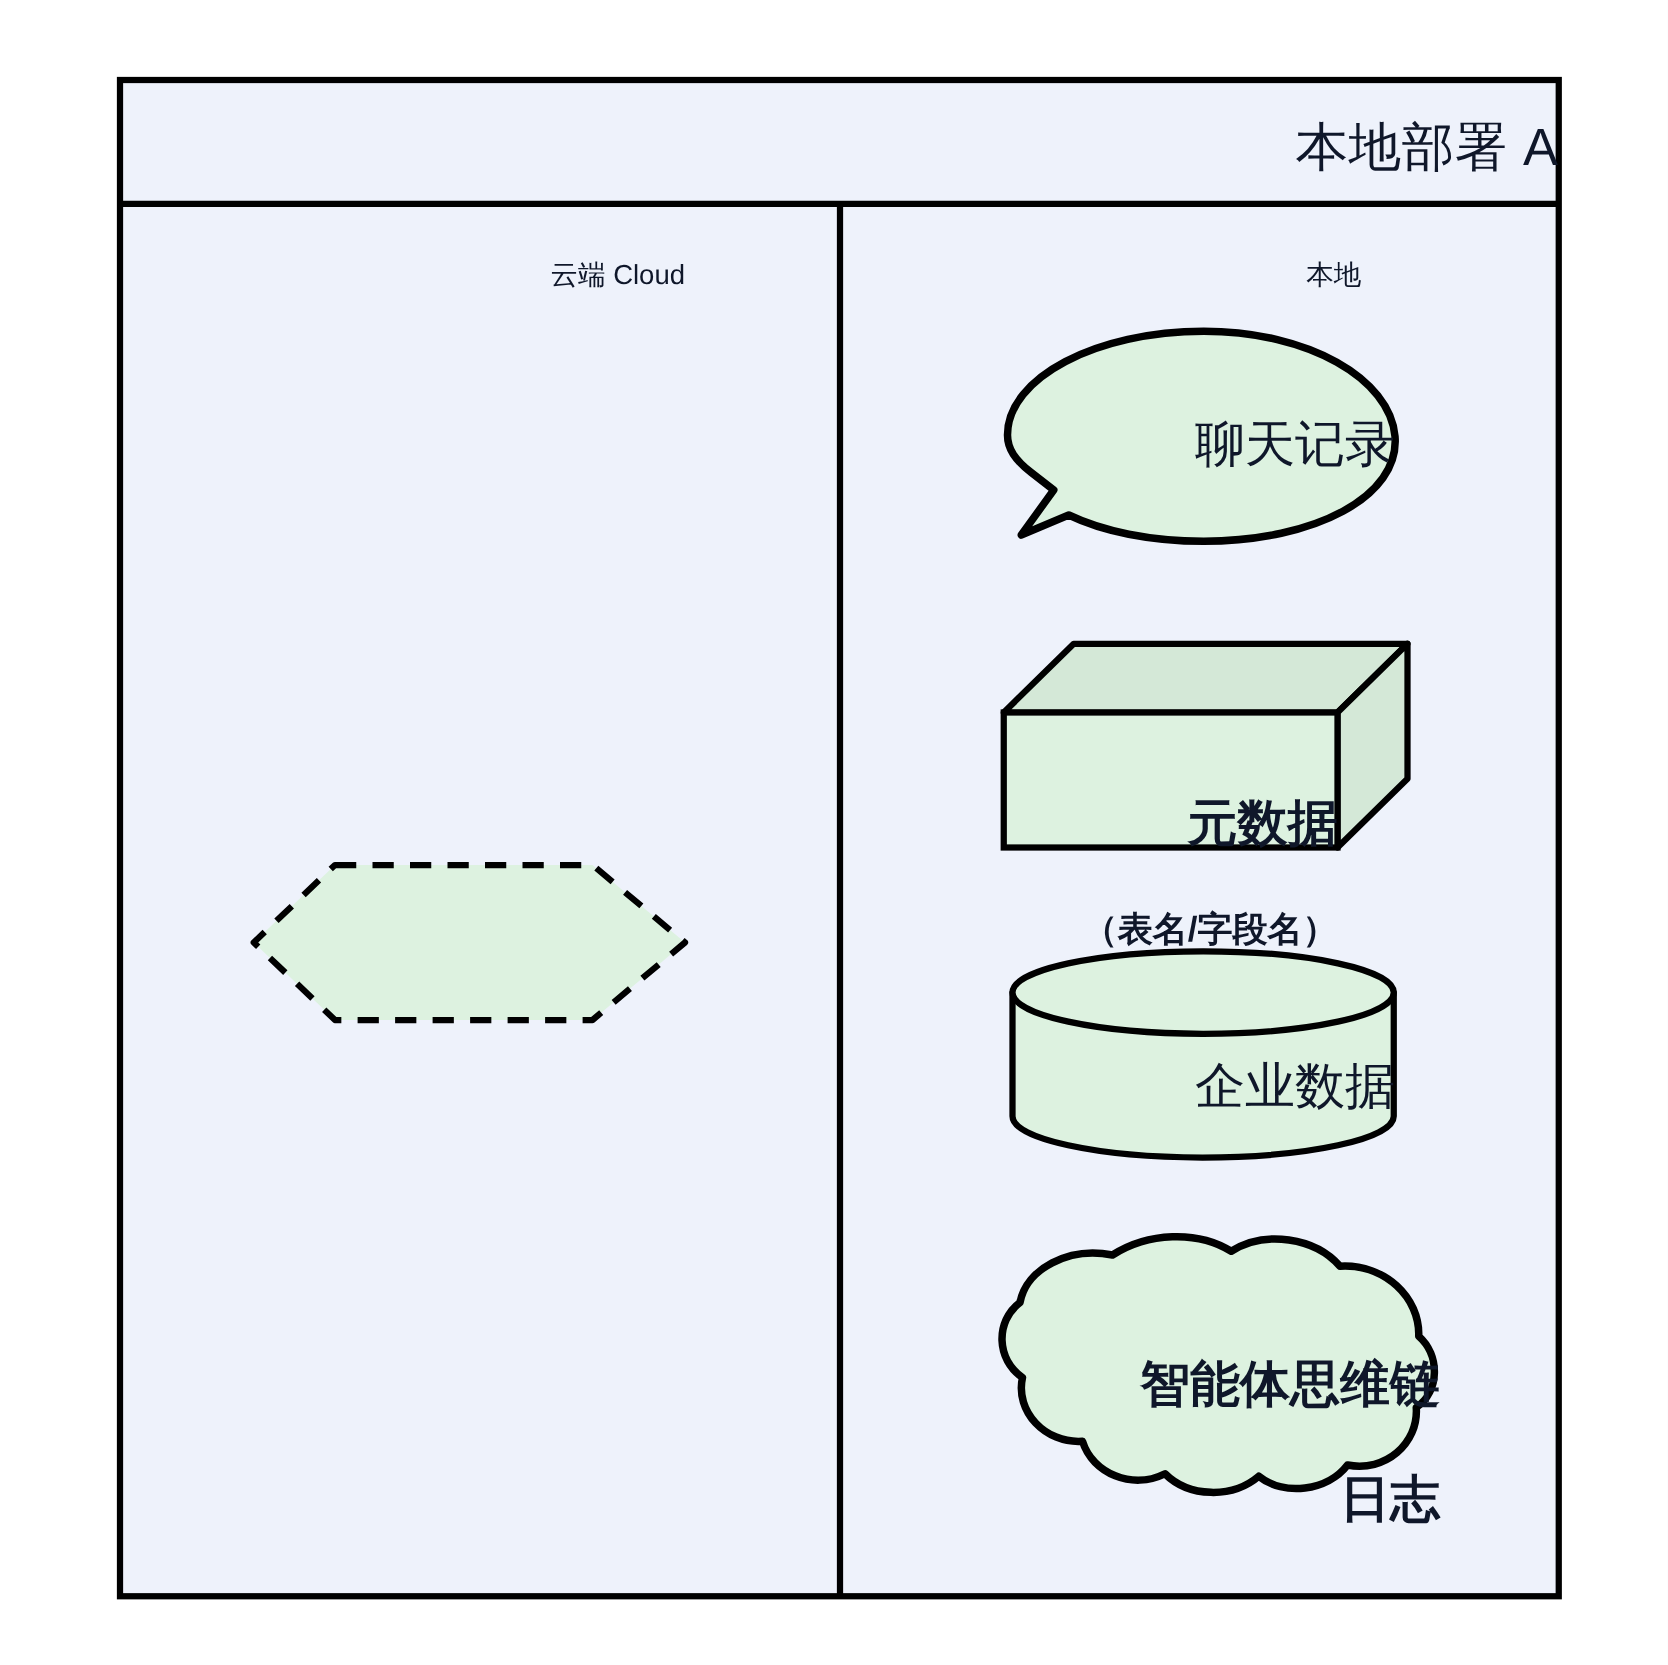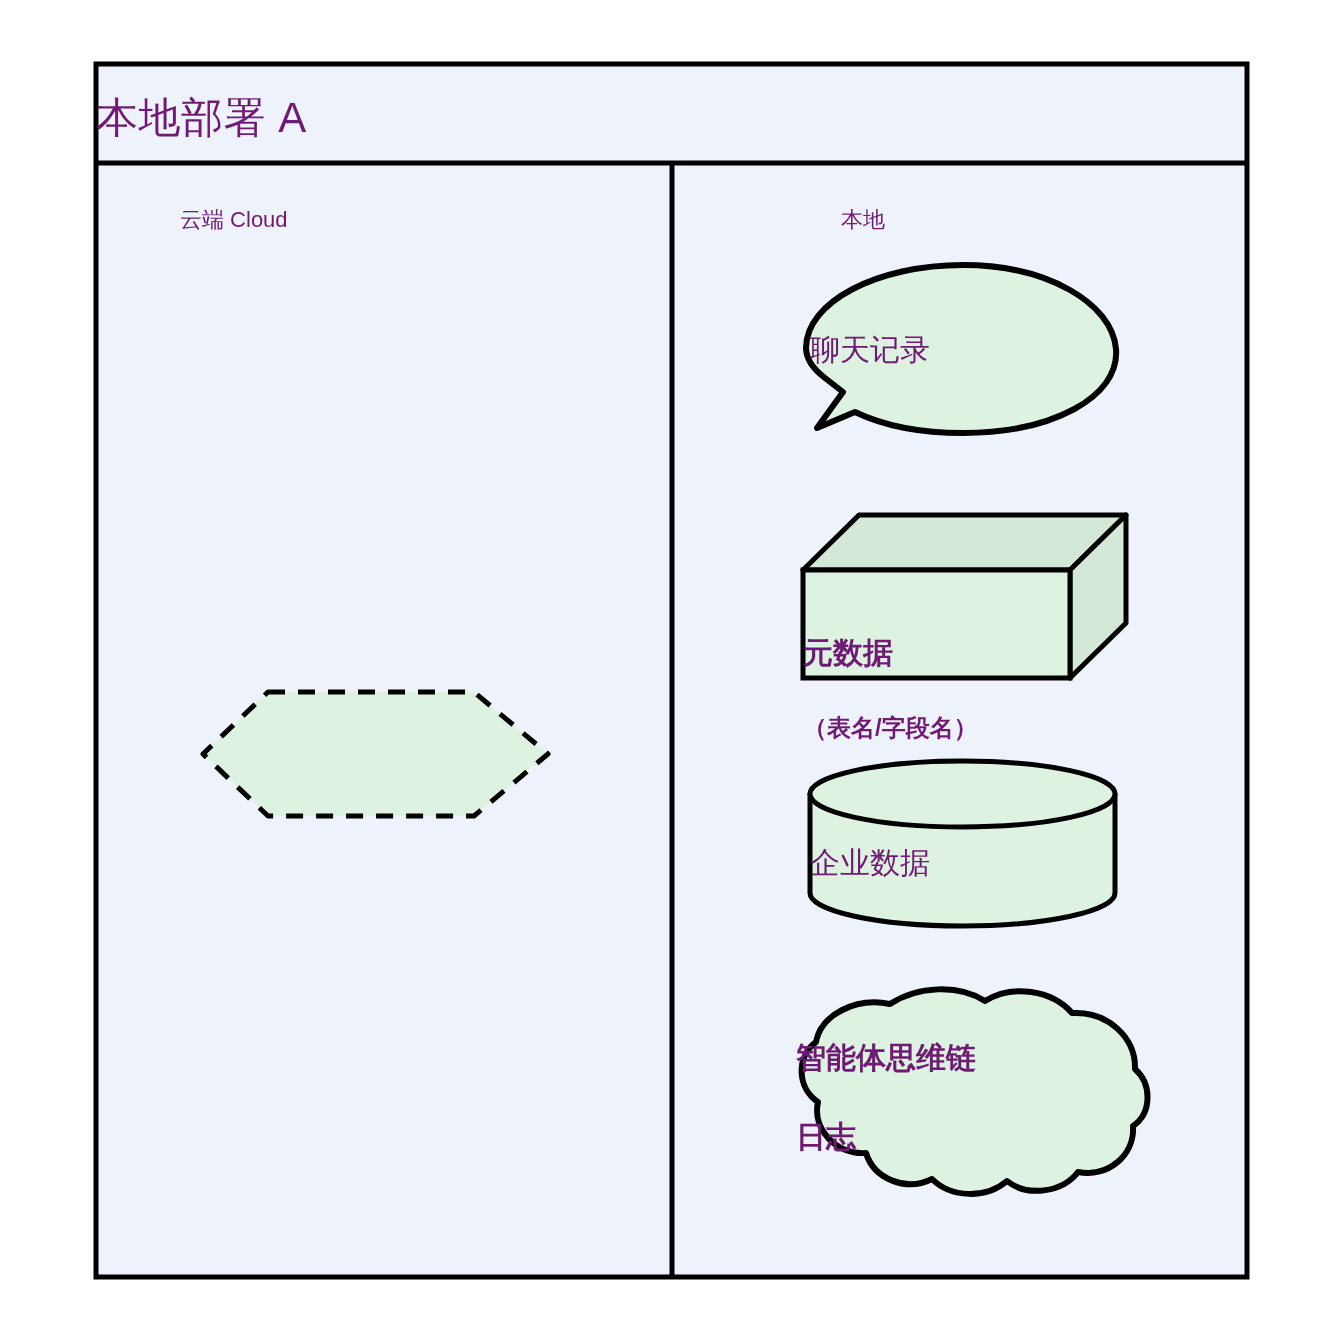--- a/index.html
+++ b/index.html
@@ -21,38 +21,38 @@
     position: absolute;
     left: 0;
     top: 0;
     width: 1334px;
     height: 1332px;
     display: block;
   }
   
   .txt {
     position: absolute;
-    color: #701a75;
-    text-align: left;
+    color: #0f172a;
+    text-align: right;
     line-height: 1.28;
     white-space: pre;
     pointer-events: none;
   }
   .title-text {
     font-size: 42px;
     letter-spacing: 0.5px;
   }
   .lane-label {
     font-size: 22px;
   }
   .node-main {
-    font-size: 30px;
+    font-size: 40px;
   }
   .node-sub {
-    font-size: 24px;
+    font-size: 28px;
   }
   .block { display: block; font-weight: bold; }
 </style>
 </head>
 <body>
 
 <div id="canvas">
 
   <svg id="diagram-svg" viewBox="0 0 1334 1332" xmlns="http://www.w3.org/2000/svg">
 
@@ -110,18 +110,18 @@
 
   <div class="txt node-main" style="left:810px; top:331px; width:306px;">聊天记录</div>
 
   <div class="txt" style="left:803px; top:593px; width:267px;">
     <span class="block node-main">元数据</span>
     <span class="block node-sub">（表名/字段名）</span>
   </div>
 
   <div class="txt node-main" style="left:810px; top:844px; width:306px;">企业数据</div>
 
-  <div class="txt" style="left:796px; top:998px; width:356px;">
+  <div class="txt" style="left:796px; top:1042px; width:356px;">
     <span class="block node-main">智能体思维链</span>
     <span class="block node-main">日志</span>
   </div>
 
 </div>
 
 </body></html>

